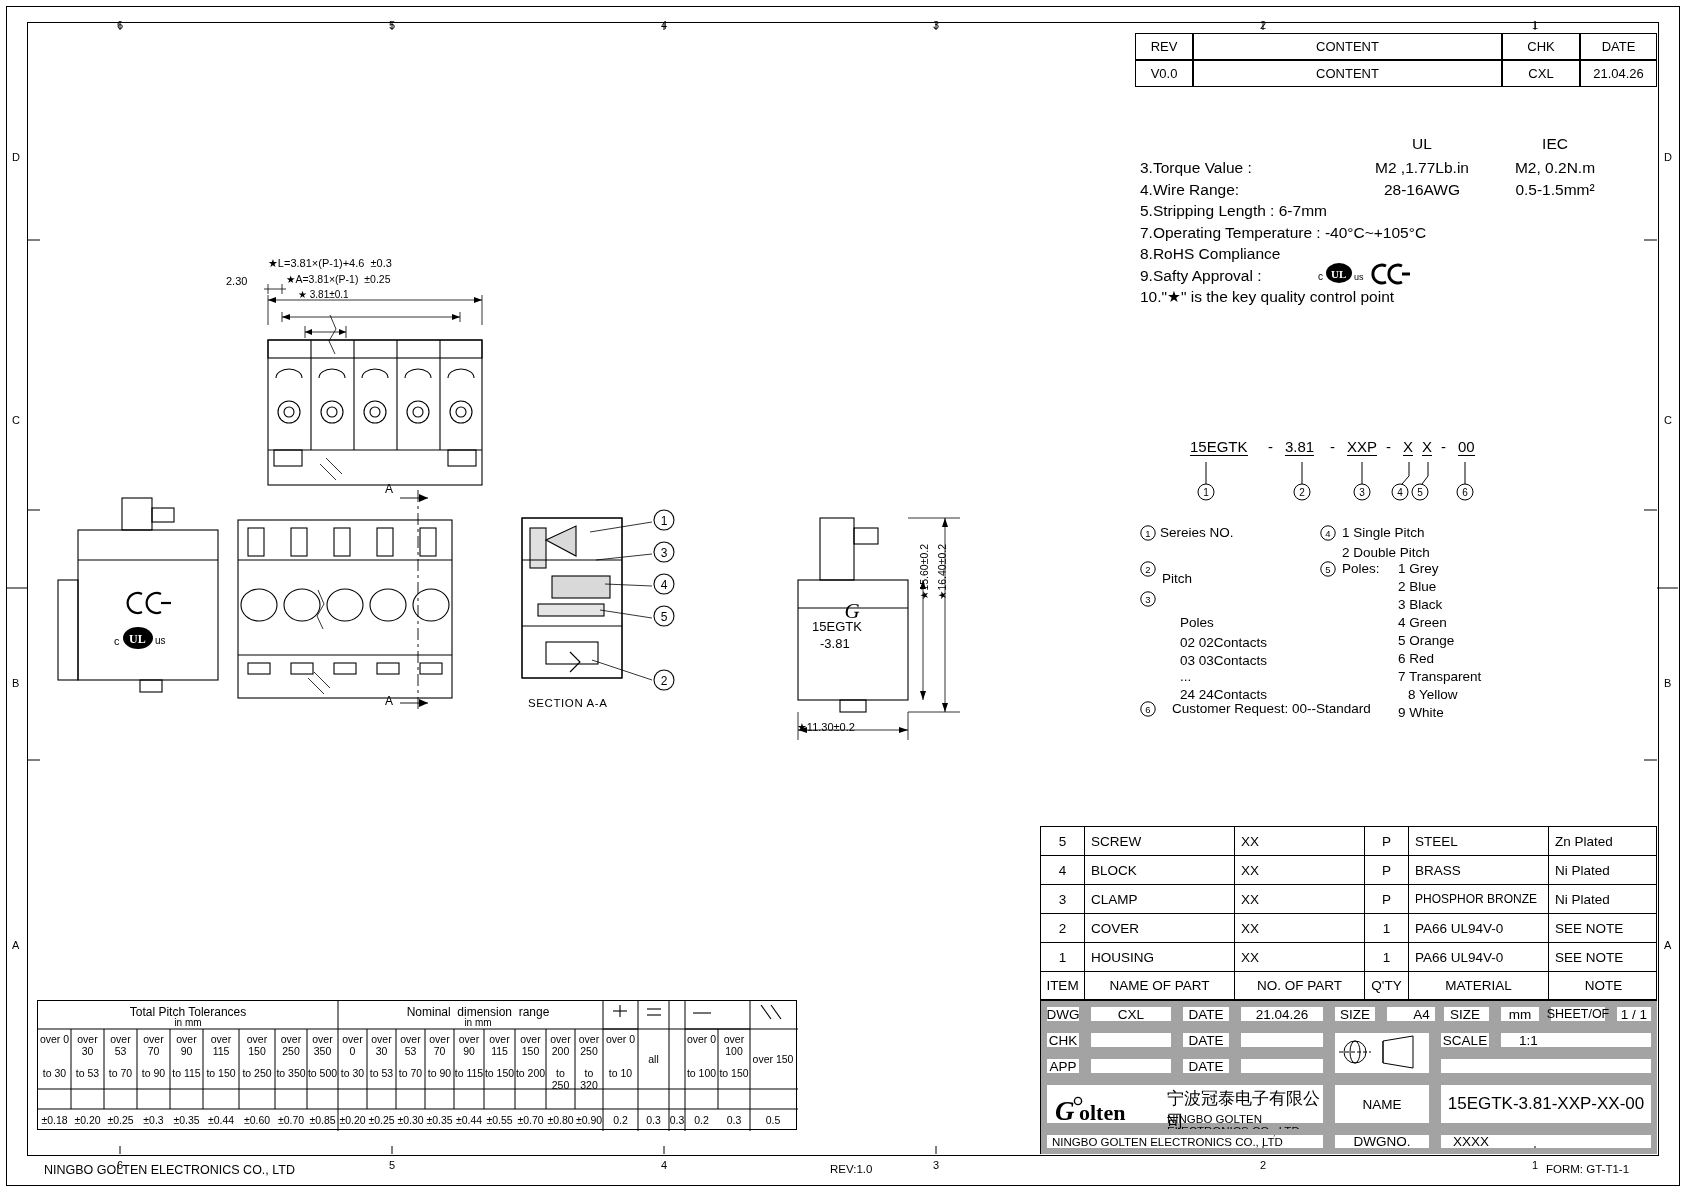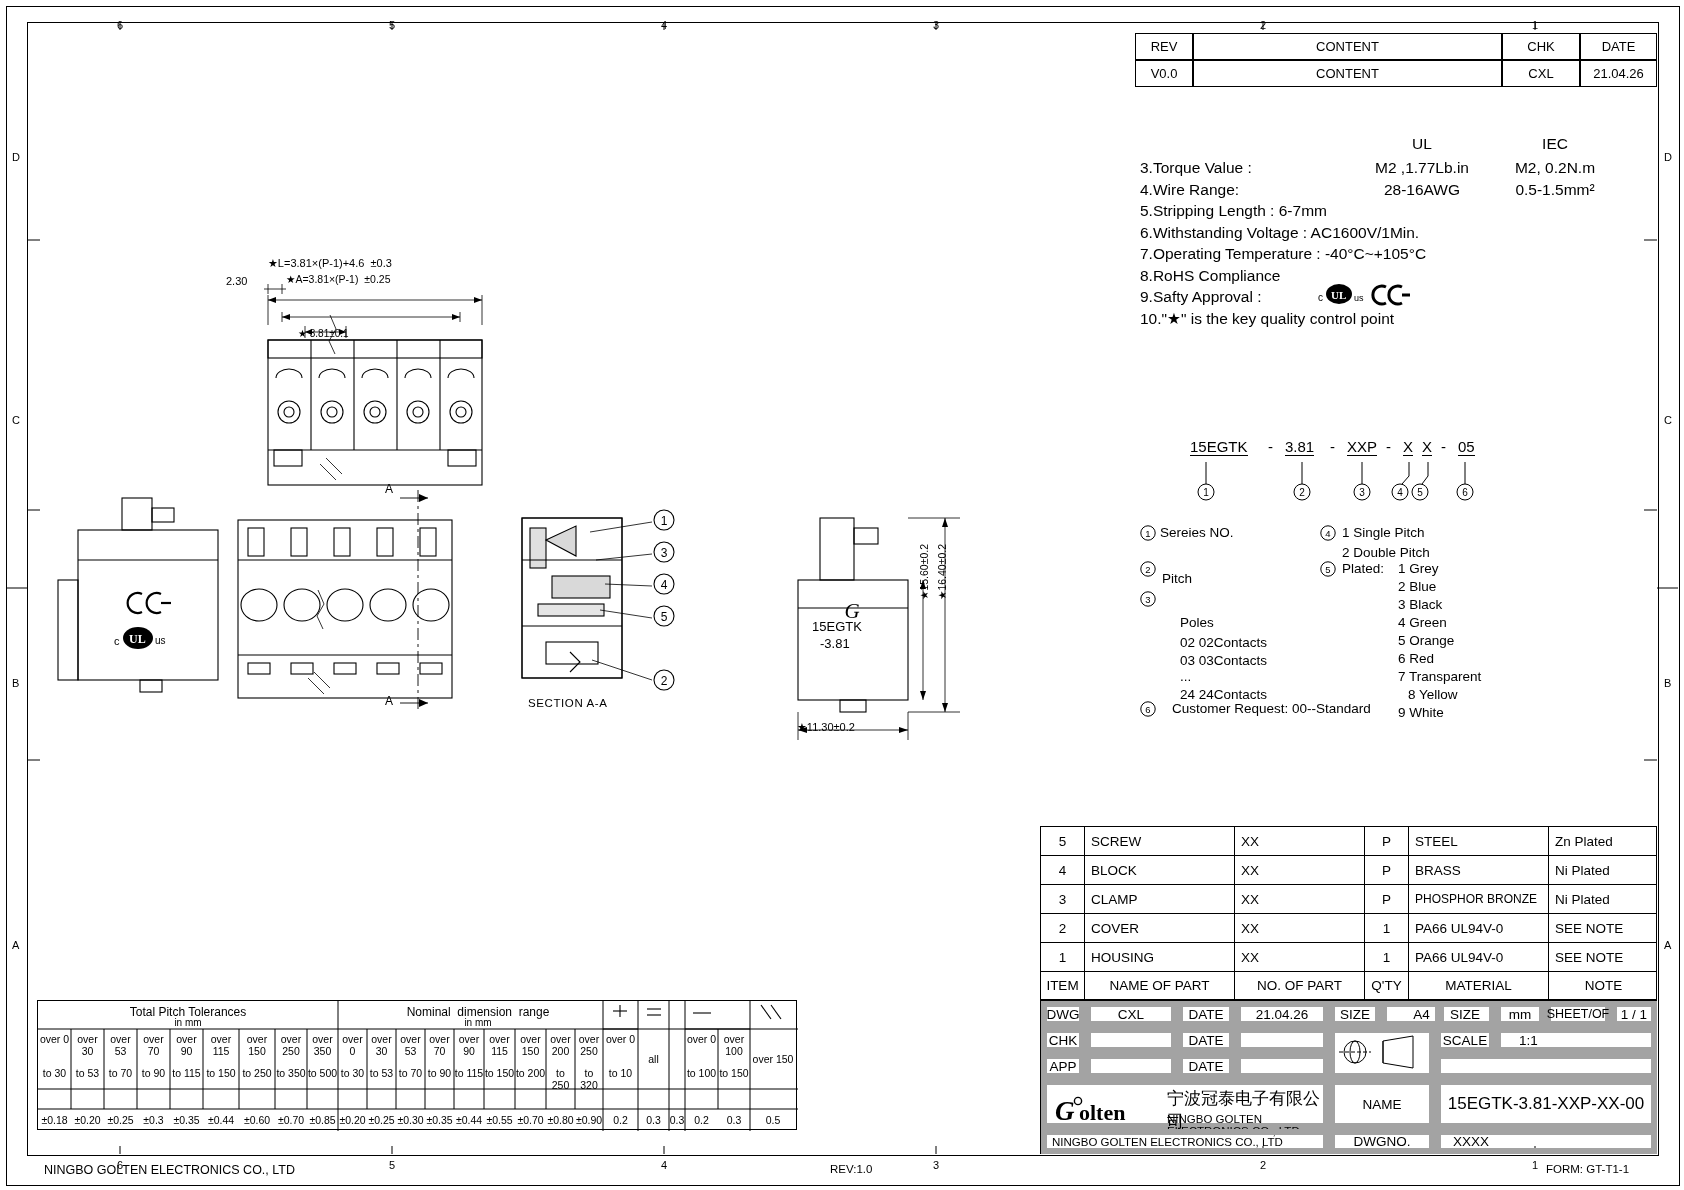--- a/index.html
+++ b/index.html
@@ -133,21 +133,20 @@
       <span>3.Torque Value :</span>
       <span class="colUL">M2 ,1.77Lb.in</span>
       <span class="colIEC">M2, 0.2N.m</span>
     </div>
     <div class="elecRow">
       <span>4.Wire Range:</span>
       <span class="colUL">28-16AWG</span>
       <span class="colIEC">0.5-1.5mm²</span>
     </div>
     <div class="elecRow">5.Stripping Length : 6-7mm</div>
-    <div class="elecRow">6.Withstanding Voltage : AC1600V/1Min.</div>
     <div class="elecRow">7.Operating Temperature : -40°C~+105°C</div>
     <div class="elecRow">8.RoHS Compliance</div>
     <div class="elecRow" style="position:relative;">
       <span>9.Safty Approval :</span>
       
       <span class="abs" style="left:178px;top:-4px;">
         <svg width="52" height="22">
           <text x="0" y="17" font-size="10" font-family="Liberation Sans">c</text>
           <ellipse cx="21" cy="10" rx="13" ry="10" fill="#000"></ellipse>
           <text x="13" y="15" font-size="11" font-family="Liberation Serif" fill="#fff" font-weight="bold">UL</text>
@@ -169,21 +168,21 @@
     <div style="position:relative;height:24px;">
       <span class="abs" style="left:0;top:0;border-bottom:1px solid #000;">15EGTK</span>
       <span class="abs" style="left:78px;top:0;">-</span>
       <span class="abs" style="left:95px;top:0;border-bottom:1px solid #000;">3.81</span>
       <span class="abs" style="left:140px;top:0;">-</span>
       <span class="abs" style="left:157px;top:0;border-bottom:1px solid #000;">XXP</span>
       <span class="abs" style="left:196px;top:0;">-</span>
       <span class="abs" style="left:213px;top:0;border-bottom:1px solid #000;">X</span>
       <span class="abs" style="left:232px;top:0;border-bottom:1px solid #000;">X</span>
       <span class="abs" style="left:251px;top:0;">-</span>
-      <span class="abs" style="left:268px;top:0;border-bottom:1px solid #000;">05</span>
+      <span class="abs" style="left:268px;top:0;border-bottom:1px solid #000;">00</span>
     </div>
     <svg width="330" height="42" style="position:relative;">
       <g stroke="#000" stroke-width="1" fill="none">
         <line x1="16" y1="0" x2="16" y2="22"></line>
         <line x1="112" y1="0" x2="112" y2="22"></line>
         <line x1="172" y1="0" x2="172" y2="22"></line>
         <line x1="219" y1="0" x2="219" y2="14"></line>
           <line x1="219" y1="14" x2="212" y2="22"></line>
         <line x1="238" y1="0" x2="238" y2="14"></line>
           <line x1="238" y1="14" x2="232" y2="22"></line>
@@ -234,21 +233,21 @@
             <text x="8" y="12" font-size="9.5" text-anchor="middle" font-family="Liberation Sans">2</text>
           </svg>
       </span>
       <span class="abs" style="left:22px;top:16px;">Pitch</span>
       <span class="abs" style="left:180px;top:6px;">
         <svg width="16" height="16">
             <circle cx="8" cy="8" r="7.2" fill="none" stroke="#000"></circle>
             <text x="8" y="12" font-size="9.5" text-anchor="middle" font-family="Liberation Sans">5</text>
           </svg>
       </span>
-      <span class="abs" style="left:202px;top:6px;">Plated:</span>
+      <span class="abs" style="left:202px;top:6px;">Poles:</span>
       <span class="abs" style="left:258px;top:6px;">1 Grey</span>
       <span class="abs" style="left:258px;top:24px;">2 Blue</span>
       <span class="abs" style="left:258px;top:42px;">3 Black</span>
       <span class="abs" style="left:258px;top:60px;">4 Green</span>
       <span class="abs" style="left:258px;top:78px;">5 Orange</span>
       <span class="abs" style="left:258px;top:96px;">6 Red</span>
       <span class="abs" style="left:258px;top:114px;">7 Transparent</span>
       <span class="abs" style="left:268px;top:132px;">8 Yellow</span>
       <span class="abs" style="left:258px;top:150px;">9 White</span>
     </div>
@@ -453,21 +452,21 @@
         <line x1="878" y1="452" x2="878" y2="480"></line>
         <line x1="768" y1="470" x2="878" y2="470"></line>
         <path d="M768 470 l9 -3 v6 z" fill="#000" stroke="none"></path>
         <path d="M878 470 l-9 -3 v6 z" fill="#000" stroke="none"></path>
       </g>
     </g>
   </svg>
 
   <div class="t dim" style="left:268px;top:258px;font-size:11px;">★L=3.81×(P-1)+4.6  ±0.3</div>
   <div class="t dim" style="left:286px;top:274px;font-size:10.5px;">★A=3.81×(P-1)  ±0.25</div>
-  <div class="t dim" style="left:298px;top:290px;font-size:10px;margin-top:39px;">★ 3.81±0.1</div>
+  <div class="t dim" style="left:298px;top:290px;font-size:10px;">★ 3.81±0.1</div>
   <div class="t dim" style="left:226px;top:276px;font-size:11px;">2.30</div>
 
   <div class="t small" style="left:385px;top:483px;font-size:12px;">A</div>
   <div class="t small" style="left:385px;top:695px;font-size:12px;">A</div>
   <div class="t small" style="left:528px;top:697px;font-size:11.5px;letter-spacing:0.6px;">SECTION A-A</div>
 
   <div class="t" style="left:812px;top:620px;font-size:13px;">15EGTK</div>
   <div class="t" style="left:820px;top:637px;font-size:13px;">-3.81</div>
 
   <div class="t dim" style="left:937px;top:600px;font-size:10.5px;transform:rotate(-90deg);transform-origin:left top;">★16.40±0.2</div>

